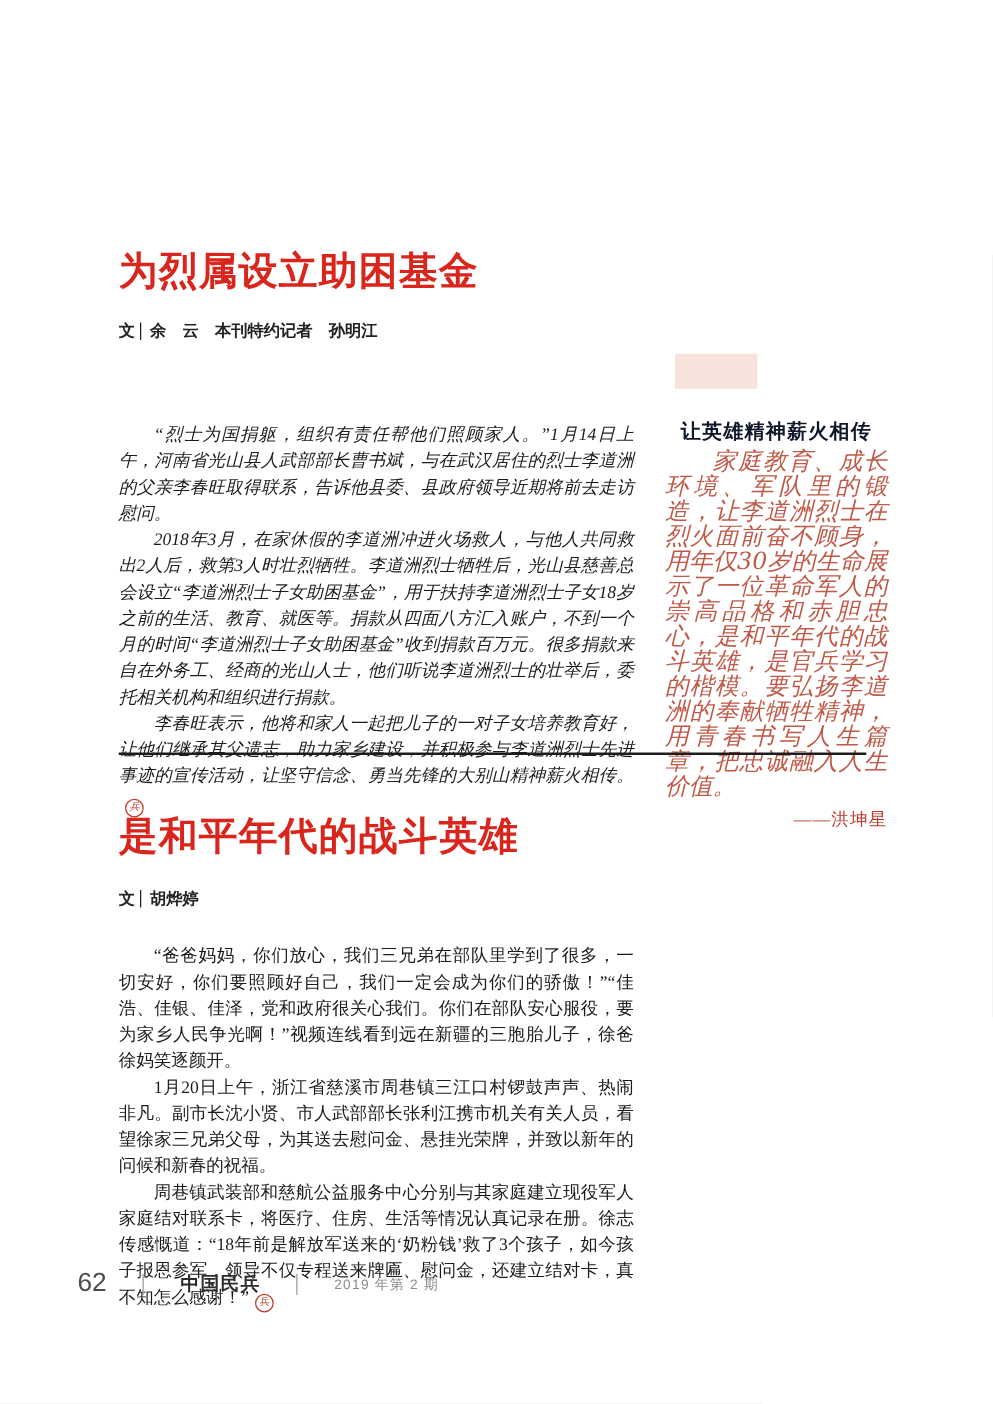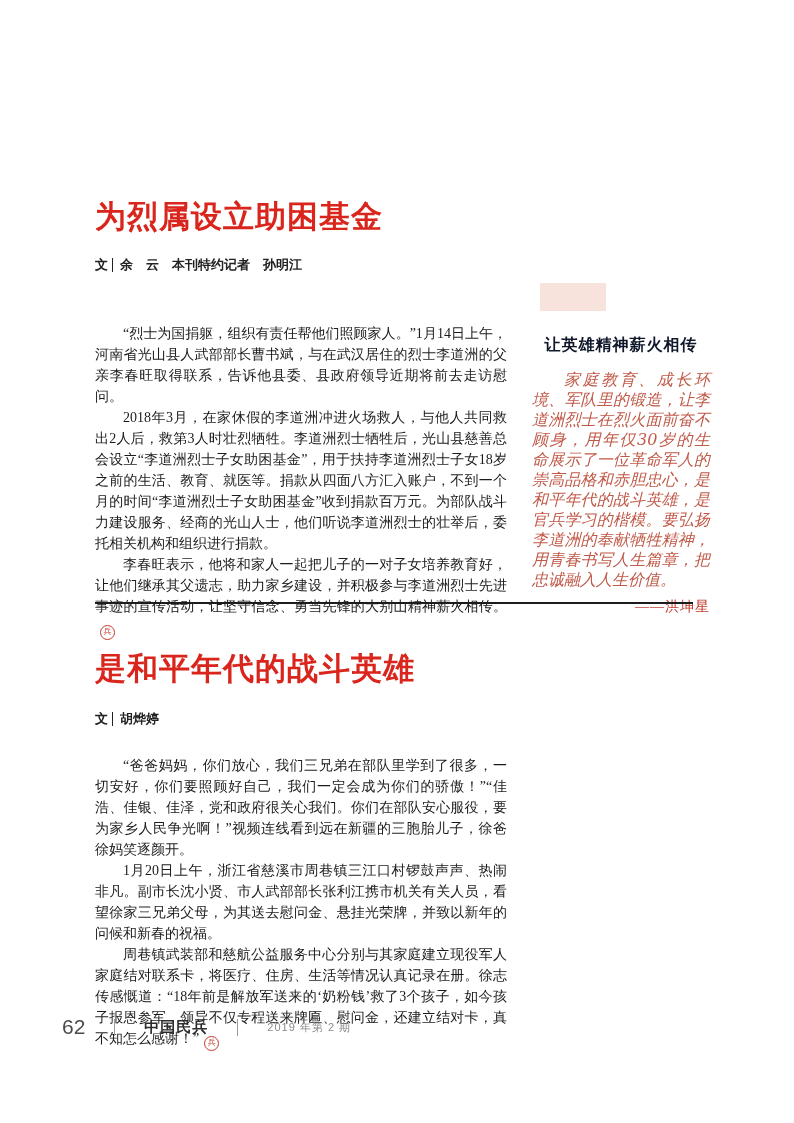--- a/index.html
+++ b/index.html
@@ -51,24 +51,24 @@
 
   
   .side-box{position:absolute;left:532px;width:178px;}
   .side-swatch{width:66px;height:28px;margin-left:8px;background:#f7e3dc;}
   .side-title{
     text-align:center;font-weight:700;font-size:16px;color:#0f172a;
     letter-spacing:1px;margin-top:24px;
     font-family:"Liberation Serif","DejaVu Serif", serif;
   }
   .side-body{
-    margin-top:14px;
+    margin-top:3px;
     font-family:"DejaVu Serif","Liberation Serif", serif;
     font-style:italic;
-    font-size:16px;line-height:20px;color:#c05948;
+    font-size:19px;line-height:20px;color:#c05948;
     text-indent:2em;text-align:justify;
   }
   .side-attr{
     margin-top:8px;text-align:right;font-weight:400;
     font-size:14px;color:#c0392b;letter-spacing:1px;
     font-family:"Liberation Serif","DejaVu Serif", serif;
   }
 
   .divider{position:absolute;left:95px;top:602px;width:598px;height:2px;background:#1c1c1c;}
 
@@ -89,23 +89,23 @@
 
 
   <div class="art-title" style="top:196px;">为烈属设立助困基金</div>
 
   <div class="byline" style="top:256px;">
     <span>文</span>
     <span class="vbar"></span>
     <span>余　云　本刊特约记者　孙明江</span>
   </div>
 
-  <div class="body-col" style="top:323px;">
+  <div class="body-col" style="top:338px;font-style:italic;">
     <p class="para">“烈士为国捐躯，组织有责任帮他们照顾家人。”1月14日上午，河南省光山县人武部部长曹书斌，与在武汉居住的烈士李道洲的父亲李春旺取得联系，告诉他县委、县政府领导近期将前去走访慰问。</p>
-    <p class="para">2018年3月，在家休假的李道洲冲进火场救人，与他人共同救出2人后，救第3人时壮烈牺牲。李道洲烈士牺牲后，光山县慈善总会设立“李道洲烈士子女助困基金”，用于扶持李道洲烈士子女18岁之前的生活、教育、就医等。捐款从四面八方汇入账户，不到一个月的时间“李道洲烈士子女助困基金”收到捐款百万元。为部队战斗力建设服务、经商的光山人士，他们听说李道洲烈士的壮举后，委托相关机构和组织进行捐款。</p>
+    <p class="para">2018年3月，在家休假的李道洲冲进火场救人，与他人共同救出2人后，救第3人时壮烈牺牲。李道洲烈士牺牲后，光山县慈善总会设立“李道洲烈士子女助困基金”，用于扶持李道洲烈士子女18岁之前的生活、教育、就医等。捐款从四面八方汇入账户，不到一个月的时间“李道洲烈士子女助困基金”收到捐款百万元。很多捐款来自在外务工、经商的光山人士，他们听说李道洲烈士的壮举后，委托相关机构和组织进行捐款。</p>
     <p class="para"><span>李春旺表示，他将和家人一起把儿子的一对子女培养教育好，让他们继承其父遗志，助力家乡建设，并积极参与李道洲烈士先进事迹的宣传活动，让坚守信念、勇当先锋的大别山精神薪火相传。</span><span class="endmark">兵</span></p>
   </div>
 
   <div class="side-box" style="top:283px;">
     <div class="side-swatch"></div>
     <div class="side-title">让英雄精神薪火相传</div>
     <div class="side-body">家庭教育、成长环境、军队里的锻造，让李道洲烈士在烈火面前奋不顾身，用年仅30岁的生命展示了一位革命军人的崇高品格和赤胆忠心，是和平年代的战斗英雄，是官兵学习的楷模。要弘扬李道洲的奉献牺牲精神，用青春书写人生篇章，把忠诚融入人生价值。</div>
     <div class="side-attr">——洪坤星</div>
   </div>
 

